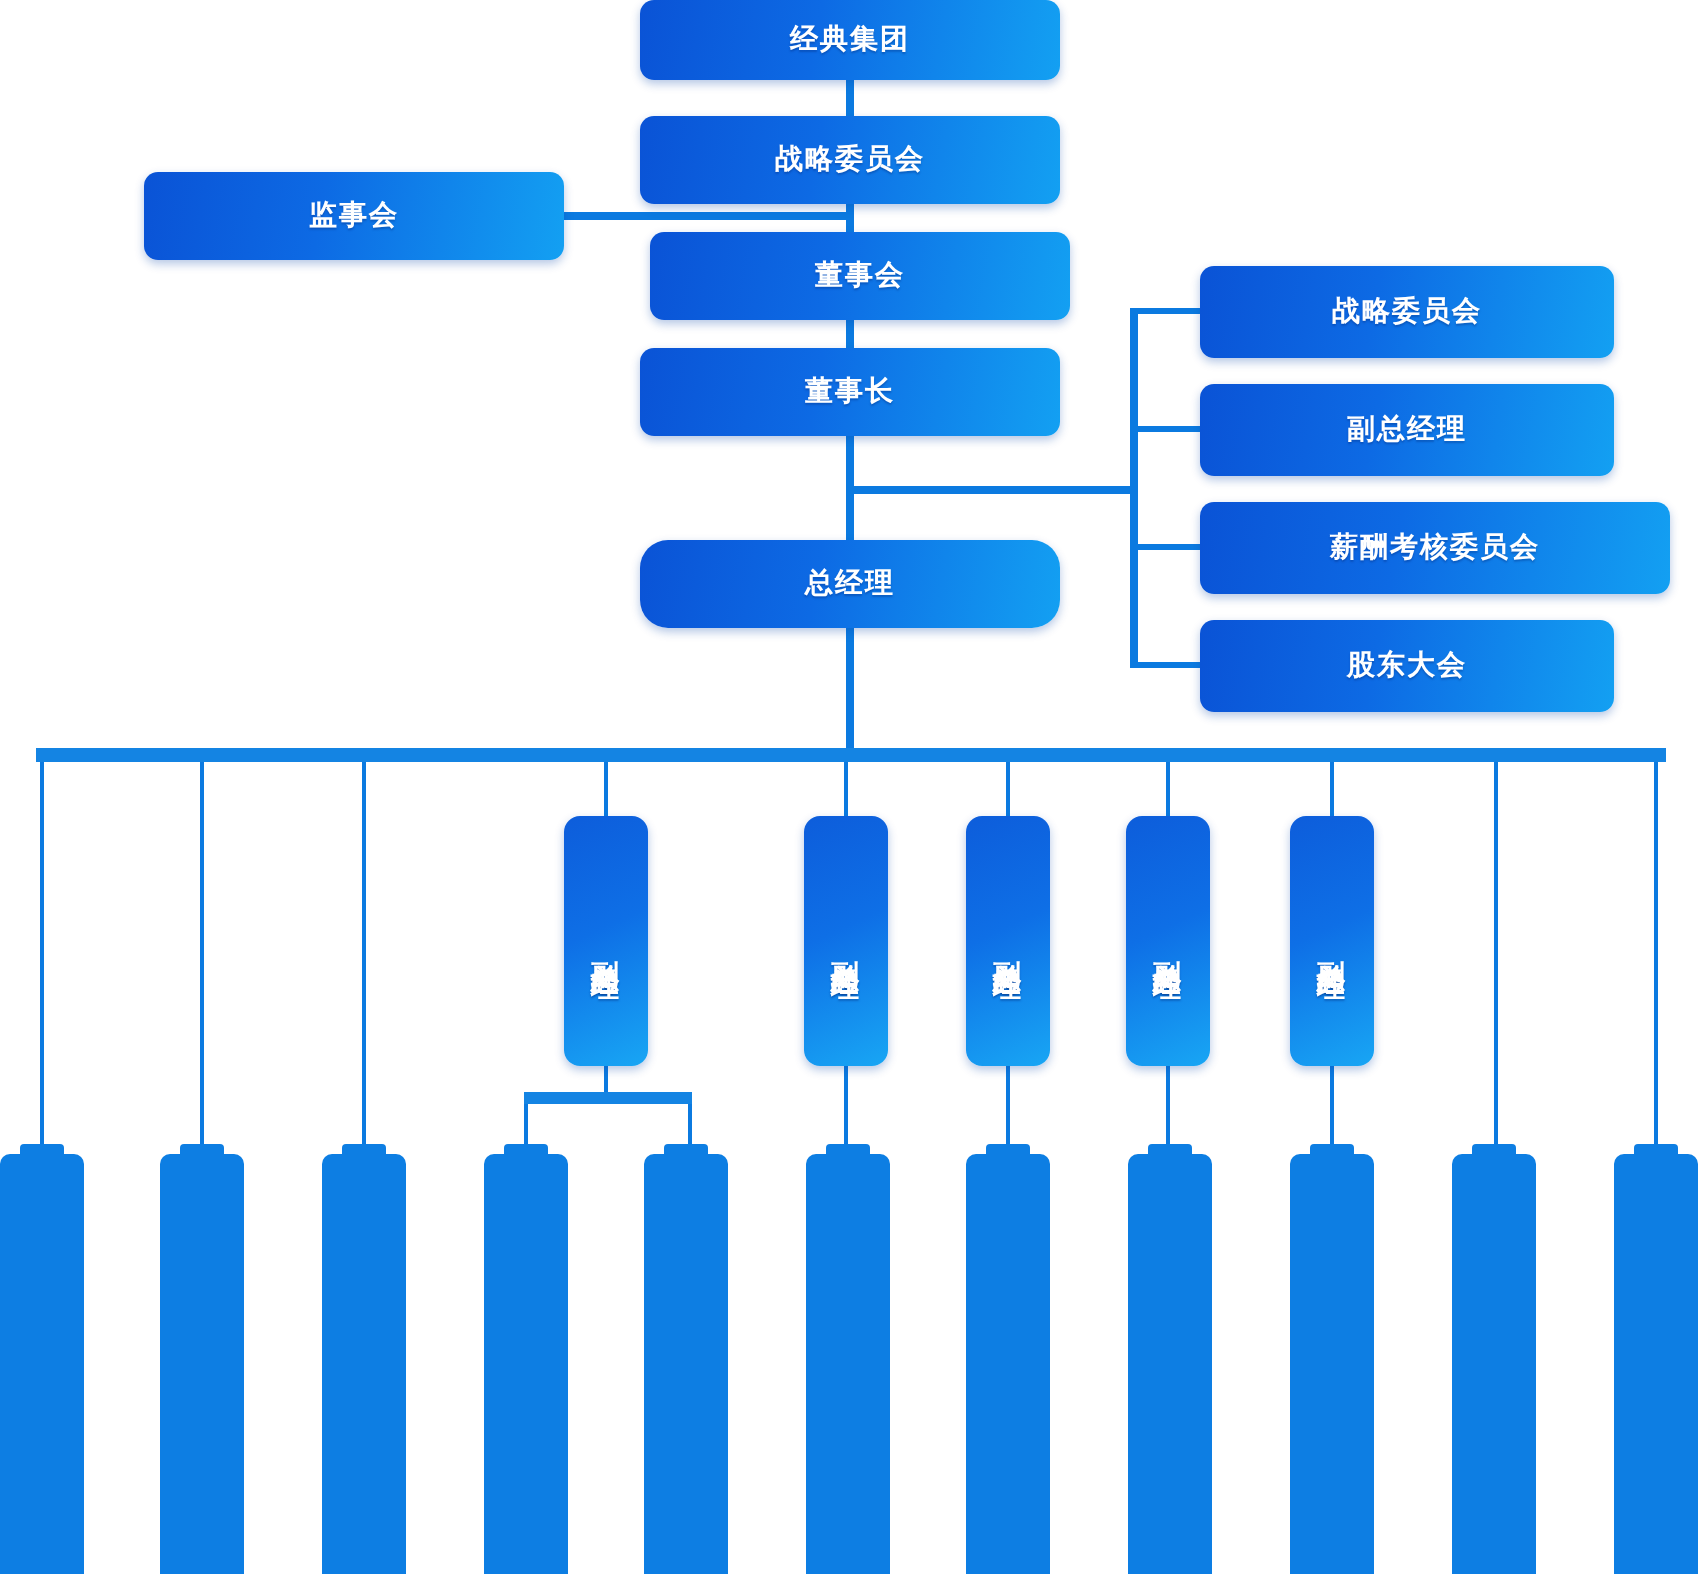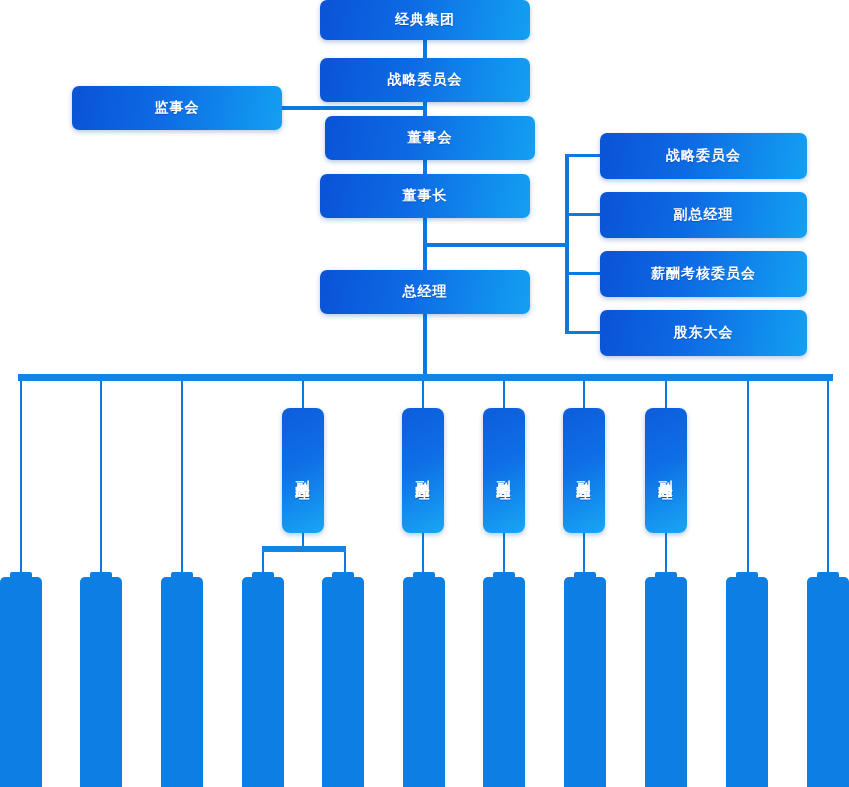--- a/index.html
+++ b/index.html
@@ -115,27 +115,27 @@
 
   <div class="line" style="left:422px; top:533px; width:2px; height:44px;"></div>
   <div class="line" style="left:503px; top:533px; width:2px; height:44px;"></div>
   <div class="line" style="left:583px; top:533px; width:2px; height:44px;"></div>
   <div class="line" style="left:665px; top:533px; width:2px; height:44px;"></div>
 
   <div class="node node-h" style="left:320px; top:0px;   width:210px; height:40px;">经典集团</div>
   <div class="node node-h" style="left:320px; top:58px;  width:210px; height:44px;">战略委员会</div>
   <div class="node node-h" style="left:325px; top:116px; width:210px; height:44px;">董事会</div>
   <div class="node node-h" style="left:320px; top:174px; width:210px; height:44px;text-align:right;">董事长</div>
-  <div class="node node-h" style="left:320px; top:270px; width:210px; height:44px;">总经理</div>
+  <div class="node node-h" style="left:320px; top:270px; width:210px; height:44px;border-radius:14px;">总经理</div>
 
   <div class="node node-h" style="left:72px; top:86px; width:210px; height:44px;">监事会</div>
 
   <div class="node node-h" style="left:600px; top:133px; width:207px; height:46px;">战略委员会</div>
   <div class="node node-h" style="left:600px; top:192px; width:207px; height:46px;">副总经理</div>
-  <div class="node node-h" style="left:600px; top:251px; width:207px; height:46px;">薪酬考核委员会</div>
+  <div class="node node-h" style="left:600px; top:251px; width:235px; height:46px;">薪酬考核委员会</div>
   <div class="node node-h" style="left:600px; top:310px; width:207px; height:46px;">股东大会</div>
 
   <div class="node node-v" style="left:282px; top:408px; width:42px; height:125px;">副总经理</div>
   <div class="node node-v" style="left:402px; top:408px; width:42px; height:125px;">副总经理</div>
   <div class="node node-v" style="left:483px; top:408px; width:42px; height:125px;">副总经理</div>
   <div class="node node-v" style="left:563px; top:408px; width:42px; height:125px;">副总经理</div>
   <div class="node node-v" style="left:645px; top:408px; width:42px; height:125px;">副总经理</div>
 
   <div class="leaf-nub" style="left:10px;  top:572px; width:22px; height:6px;"></div>
   <div class="node node-v node-leaf" style="left:0px;   top:577px; width:42px; height:210px;"></div>

